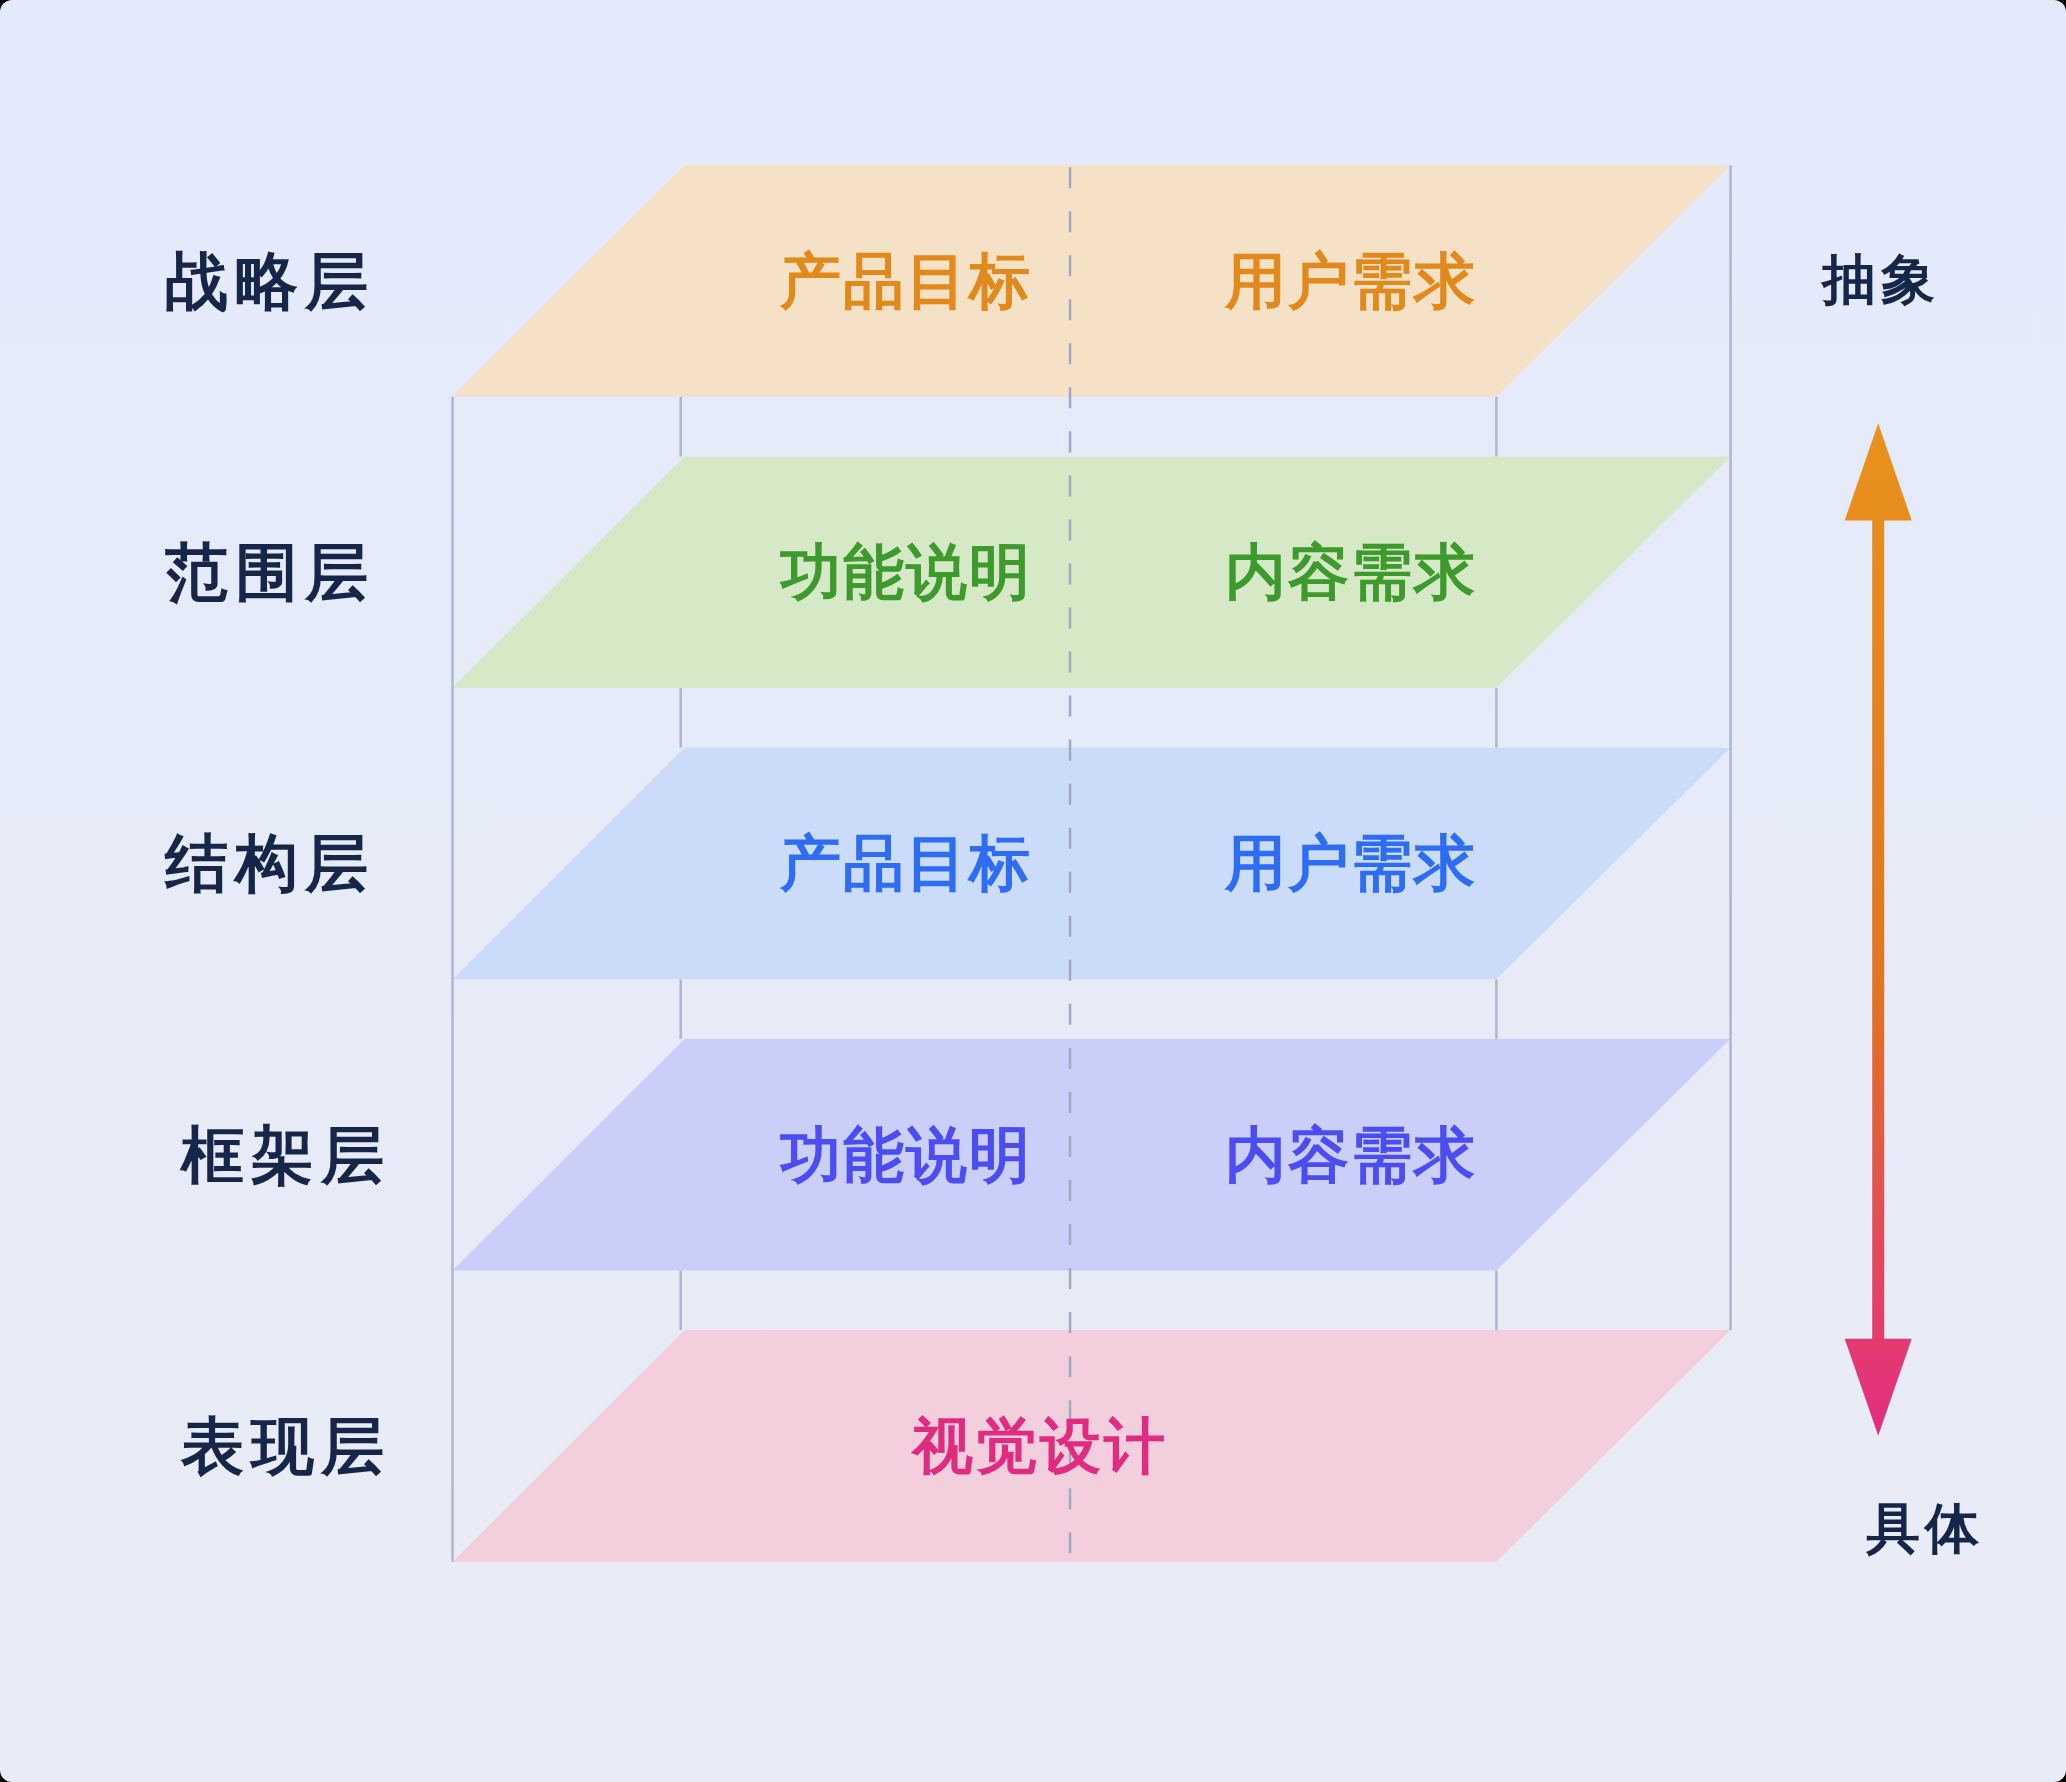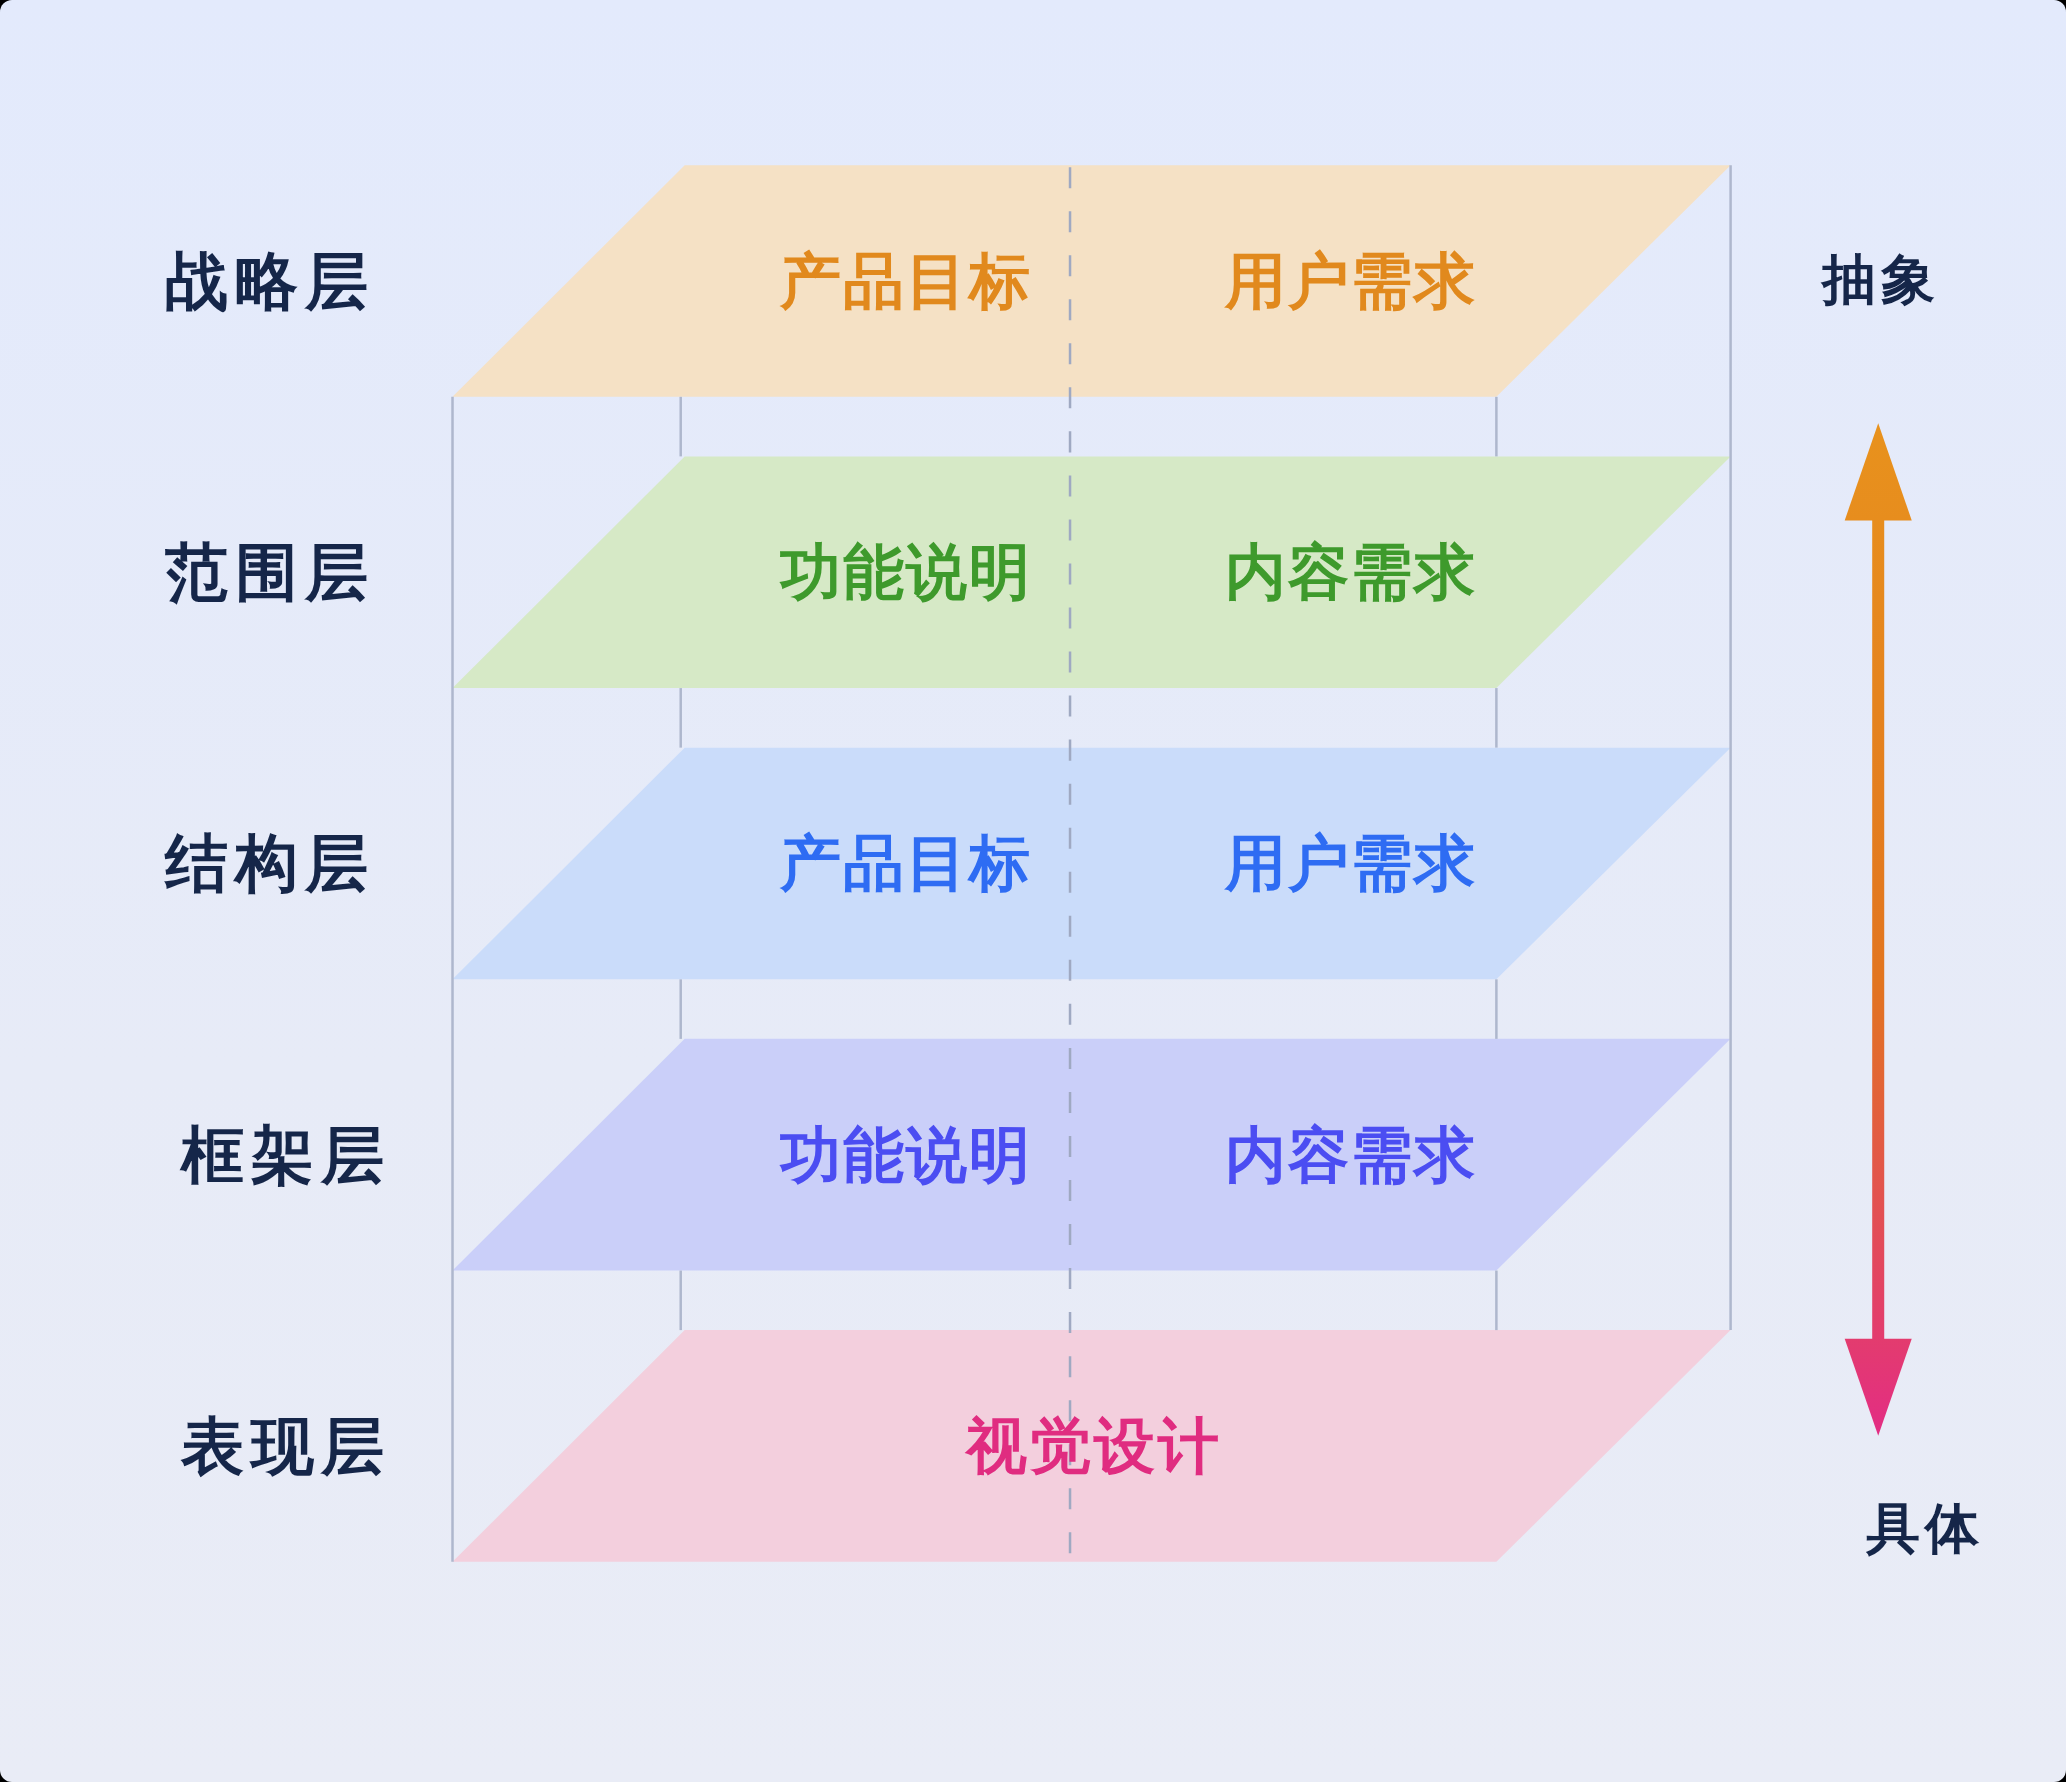--- a/index.html
+++ b/index.html
@@ -107,19 +107,19 @@
 
   <div class="txt plane-text" style="left: 861px; top: 572px; color: rgb(62, 154, 44);">功能说明</div>
   <div class="txt plane-text" style="left: 1306px; top: 572px; color: rgb(62, 154, 44);">内容需求</div>
 
   <div class="txt plane-text" style="left: 861px; top: 863px; color: rgb(46, 108, 243);">产品目标</div>
   <div class="txt plane-text" style="left: 1306px; top: 863px; color: rgb(46, 108, 243);">用户需求</div>
 
   <div class="txt plane-text" style="left: 861px; top: 1155px; color: rgb(75, 77, 242);">功能说明</div>
   <div class="txt plane-text" style="left: 1306px; top: 1155px; color: rgb(75, 77, 242);">内容需求</div>
 
-  <div class="txt single-plane-text" style="left: 1094px; top: 1446px; color: rgb(224, 44, 128);">视觉设计</div>
+  <div class="txt single-plane-text" style="left: 1040px; top: 1446px; color: rgb(224, 44, 128);">视觉设计</div>
 
   <div class="txt axis-label" style="left:1881px; top:279px;">抽象</div>
   <div class="txt axis-label" style="left:1881px; top:1528px;margin-left:44px;">具体</div>
 
 </div>
 
 
 </body></html>

